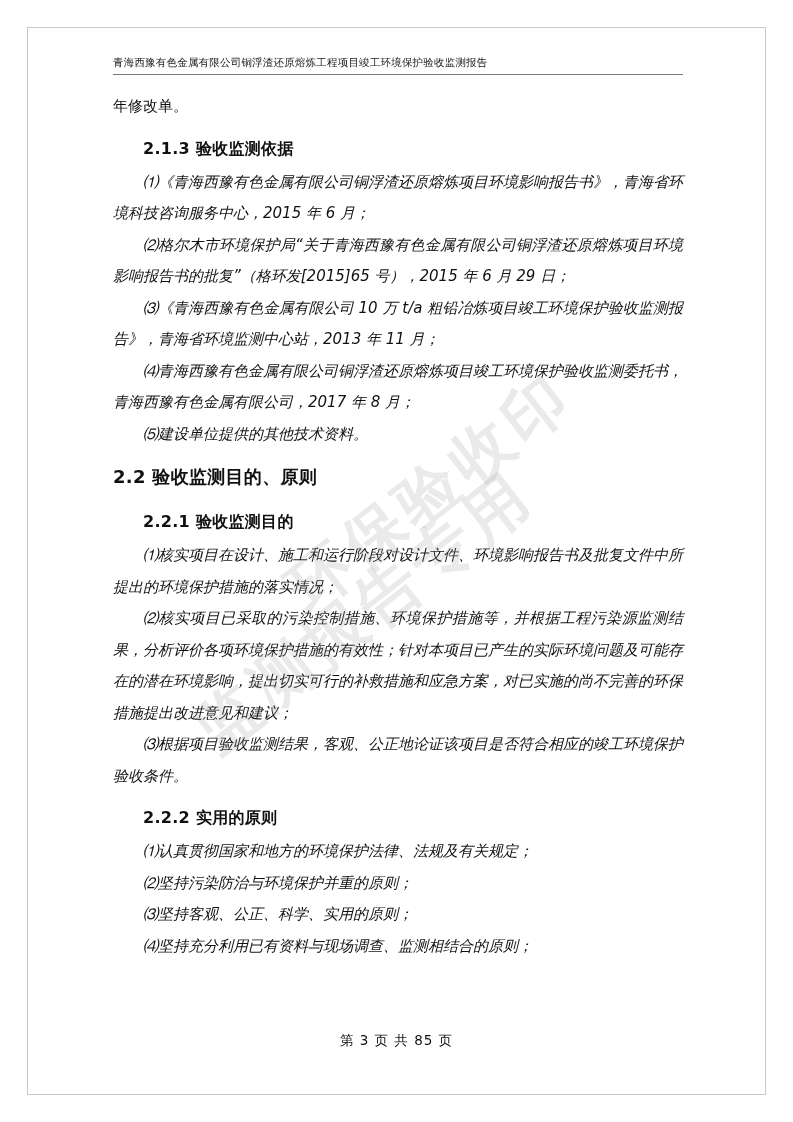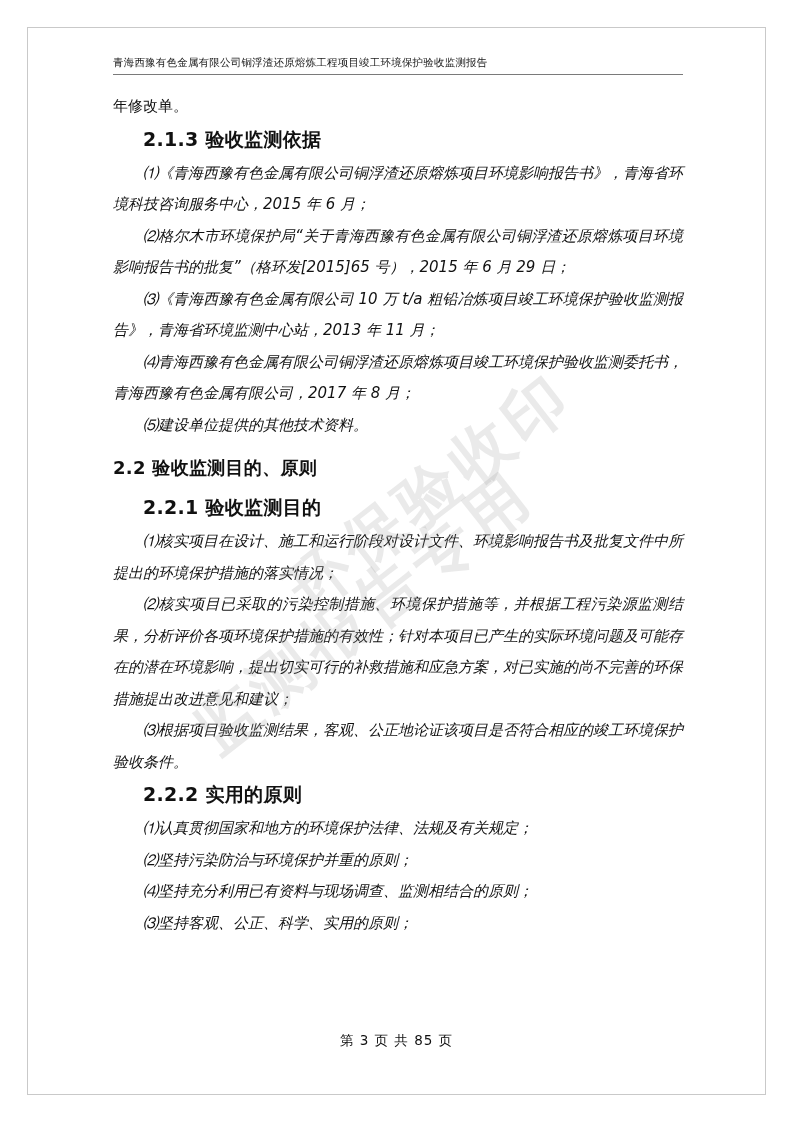--- a/index.html
+++ b/index.html
@@ -60,25 +60,25 @@
     text-justify: inter-ideograph;
   }
   .body-first {
     text-indent: 0;
   }
   .indent2 {
     text-indent: 30px;
     font-style: italic;
   }
   .h3 {
-    font-size: 19px;
+    font-size: 16px;
     font-weight: bold;
     text-indent: 30px;
     line-height: 33px;
-    margin-top: 0;
+    margin-top: 9px;
     margin-bottom: 2px;
     letter-spacing: 0.3px;
   }
   .h2 {
     font-size: 18px;
     font-weight: bold;
     line-height: 38px;
     margin-top: 8px;
     margin-bottom: 4px;
     letter-spacing: 0.3px;
@@ -139,18 +139,18 @@
     <p class="indent2">⑷青海西豫有色金属有限公司铜浮渣还原熔炼项目竣工环境保护验收监测委托书，青海西豫有色金属有限公司，2017 年 8 月；</p>
     <p class="indent2">⑸建设单位提供的其他技术资料。</p>
     <p class="h2">2.2 验收监测目的、原则</p>
     <p class="h3">2.2.1 验收监测目的</p>
     <p class="indent2">⑴核实项目在设计、施工和运行阶段对设计文件、环境影响报告书及批复文件中所提出的环境保护措施的落实情况；</p>
     <p class="indent2">⑵核实项目已采取的污染控制措施、环境保护措施等，并根据工程污染源监测结果，分析评价各项环境保护措施的有效性；针对本项目已产生的实际环境问题及可能存在的潜在环境影响，提出切实可行的补救措施和应急方案，对已实施的尚不完善的环保措施提出改进意见和建议；</p>
     <p class="indent2">⑶根据项目验收监测结果，客观、公正地论证该项目是否符合相应的竣工环境保护验收条件。</p>
     <p class="h3">2.2.2 实用的原则</p>
     <p class="indent2">⑴认真贯彻国家和地方的环境保护法律、法规及有关规定；</p>
     <p class="indent2">⑵坚持污染防治与环境保护并重的原则；</p>
+    <p class="indent2">⑶坚持客观、公正、科学、实用的原则；</p>
     <p class="indent2">⑷坚持充分利用已有资料与现场调查、监测相结合的原则；</p>
-    <p class="indent2">⑶坚持客观、公正、科学、实用的原则；</p>
   </div>
 
   <div class="footer">第 3 页 共 85 页</div>
 </div>
 
 </body></html>

